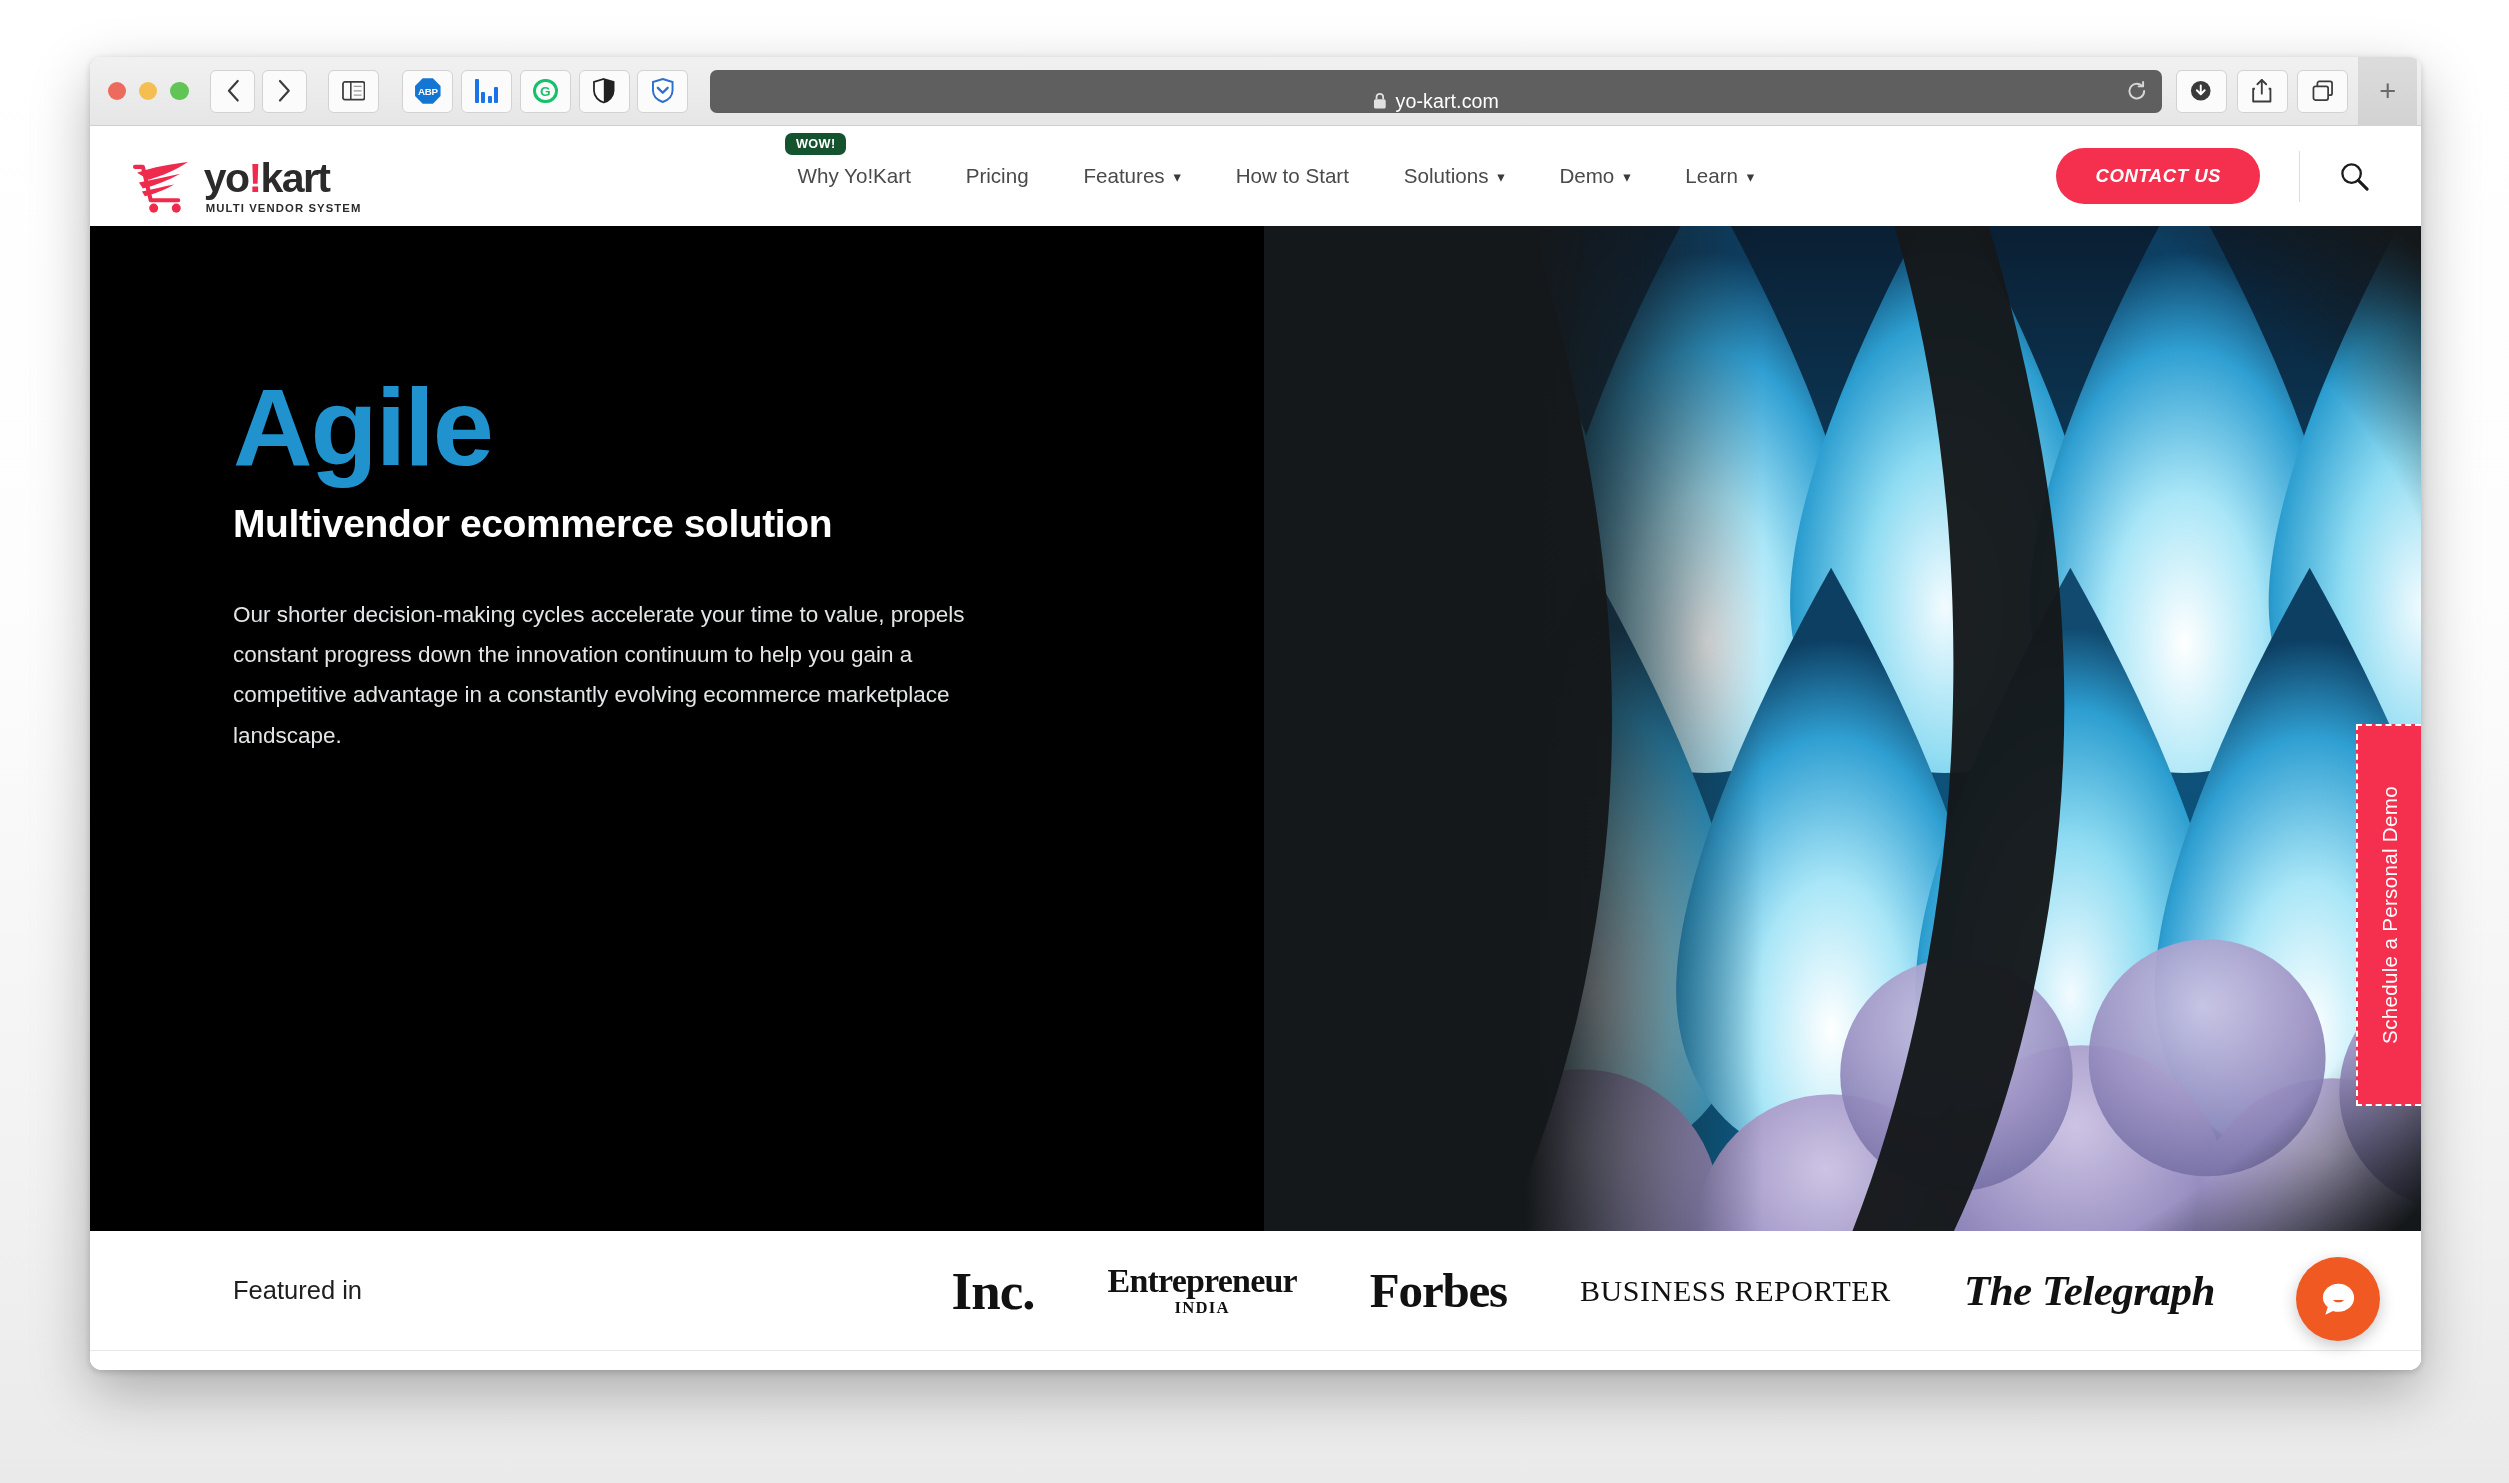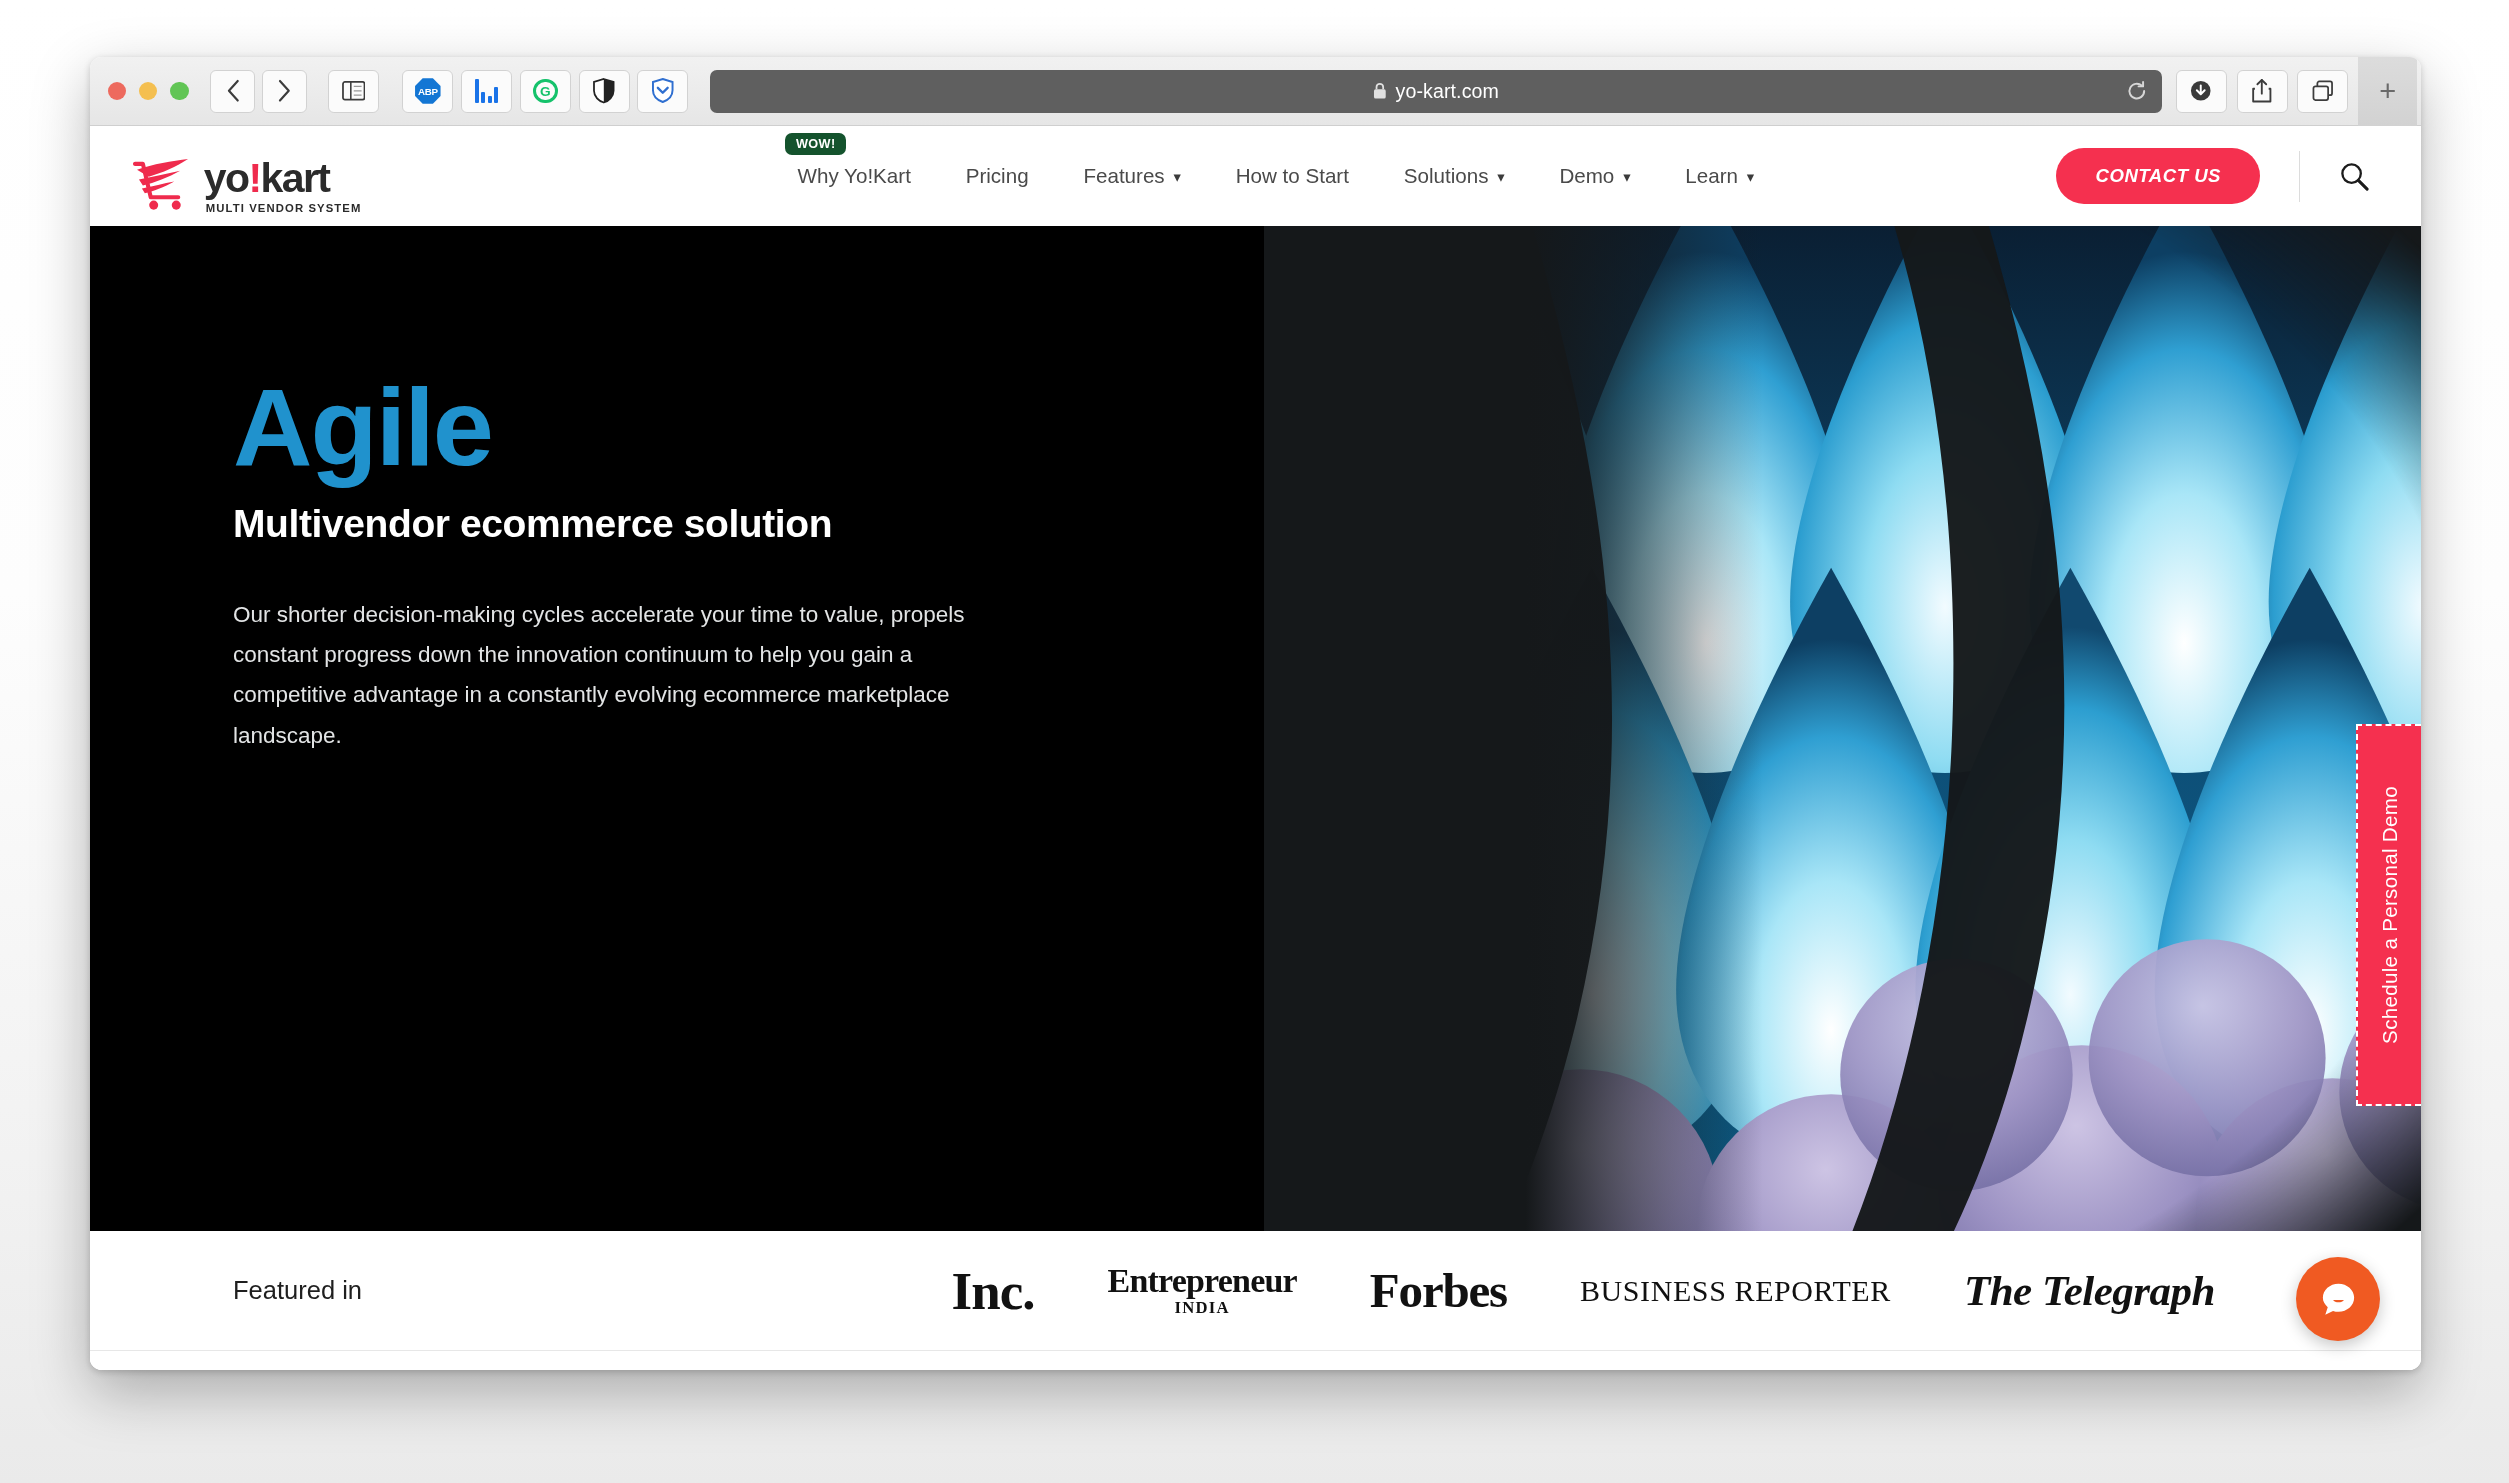--- a/index.html
+++ b/index.html
@@ -97,21 +97,21 @@
   }
 
   
   #url-bar {
     flex: 1 1 auto;
     margin: 0 13.7px;
     height: 43px;
     background: #5f5f5f;
     border-radius: 6.9px;
     display: flex;
-    align-items: center;
+    align-items: flex-end;
     justify-content: center;
     position: relative;
     color: #ffffff;
     font-size: 19.6px;
   }
   #url-text { display:flex; align-items:center; gap: 8.8px; font-size: 19.6px; letter-spacing: 0.1px;}
   .lock-glyph { font-size: 16.7px; opacity: .95; }
   #reload-btn {
     position: absolute; right: 11.8px; top: 50%; transform: translateY(-50%);
     width: 27.4px; height: 27.4px;
@@ -158,21 +158,21 @@
     height: 100px;
     background: #ffffff;
     display: flex;
     align-items: center;
     padding: 0 45px 0 43px;
     position: relative;
     z-index: 5;
   }
 
   
-  #logo { display:flex; align-items:flex-start; gap: 9.8px; width: 372px; flex: 0 0 auto; margin-top: 20px;}
+  #logo { display:flex; align-items:flex-end; gap: 9.8px; width: 372px; flex: 0 0 auto; margin-top: 20px;}
   .cart-mark { width: 61px; height: 53px; position: relative; }
   .logo-words { display:flex; flex-direction: column; line-height: 1; }
   #logo-wordmark { font-size: 41px; font-weight: bold; color:#2b2b2b; letter-spacing: -1.6px; }
   #logo-wordmark .bang { color:#ef2b4d; }
   #logo-tagline { font-size: 11.3px; font-weight: bold; color:#2b2b2b; letter-spacing: 1.1px; margin-top: 3.9px; padding-left: 2px;}
 
   
   #main-nav {
     display:flex; align-items:center; gap: 0px;
     flex: 1 1 auto; justify-content: center;

